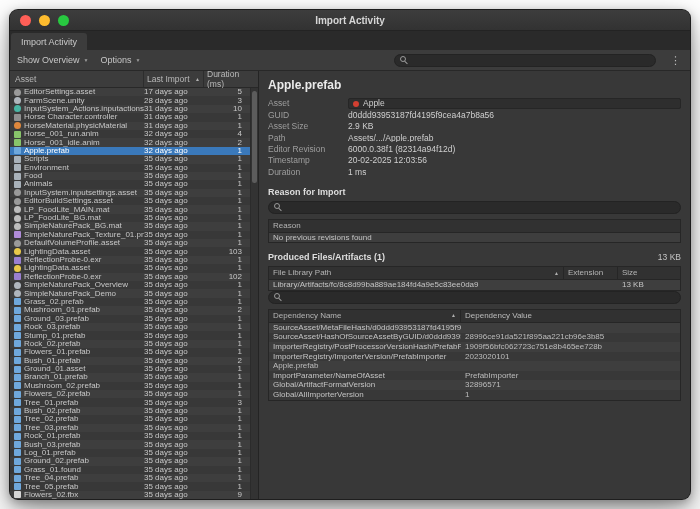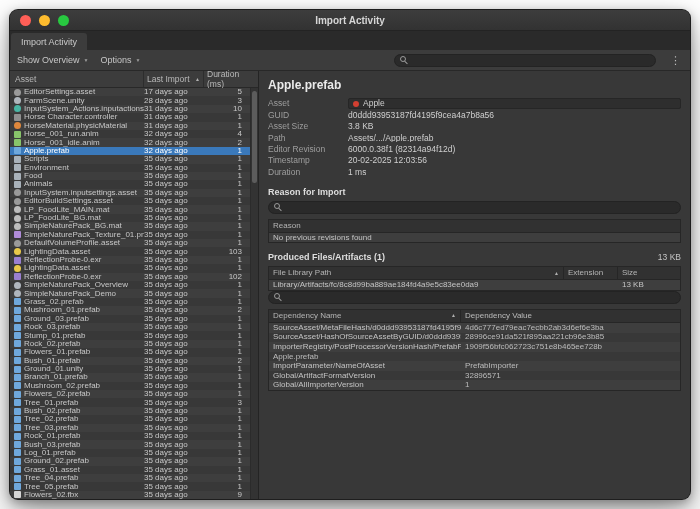--- a/index.html
+++ b/index.html
@@ -385,21 +385,21 @@
 
           <div class="row">
             <span class="ric ic-prefab"></span>
             <span class="rname">Bush_01.prefab</span>
             <span class="rdate">35 days ago</span>
             <span class="rdur">2</span>
           </div>
 
           <div class="row">
             <span class="ric ic-prefab"></span>
-            <span class="rname">Ground_01.unity</span>
+            <span class="rname">Ground_01.asset</span>
             <span class="rdate">35 days ago</span>
             <span class="rdur">1</span>
           </div>
 
           <div class="row">
             <span class="ric ic-prefab"></span>
             <span class="rname">Branch_01.prefab</span>
             <span class="rdate">35 days ago</span>
             <span class="rdur">1</span>
           </div>
@@ -469,21 +469,21 @@
 
           <div class="row">
             <span class="ric ic-prefab"></span>
             <span class="rname">Ground_02.prefab</span>
             <span class="rdate">35 days ago</span>
             <span class="rdur">1</span>
           </div>
 
           <div class="row">
             <span class="ric ic-prefab"></span>
-            <span class="rname">Grass_01.asset</span>
+            <span class="rname">Grass_01.found</span>
             <span class="rdate">35 days ago</span>
             <span class="rdur">1</span>
           </div>
 
           <div class="row">
             <span class="ric ic-prefab"></span>
             <span class="rname">Tree_04.prefab</span>
             <span class="rdate">35 days ago</span>
             <span class="rdur">1</span>
           </div>
@@ -516,21 +516,21 @@
           <span class="apple-dot"></span>
           <span class="fvalue">Apple</span>
         </span>
       </div>
       <div class="frow">
         <span class="flabel">GUID</span>
         <span class="fvalue">d0ddd93953187fd4195f9cea4a7b8a56</span>
       </div>
       <div class="frow">
         <span class="flabel">Asset Size</span>
-        <span class="fvalue">3.8 KB</span>
+        <span class="fvalue">2.9 KB</span>
       </div>
       <div class="frow">
         <span class="flabel">Path</span>
         <span class="fvalue">Assets/.../Apple.prefab</span>
       </div>
       <div class="frow">
         <span class="flabel">Editor Revision</span>
         <span class="fvalue">6000.0.38f1 (82314a94f12d)</span>
       </div>
       <div class="frow">
@@ -593,33 +593,36 @@
           <div class="tc hc c-dname">
             <span>Dependency Name</span>
             <span class="sort">▲</span>
           </div>
           <div class="tc c-dval">Dependency Value</div>
         </div>
         <div>
 
             <div class="trow">
               <div class="tc c-dname">SourceAsset/MetaFileHash/d0ddd93953187fd4195f9cea4a7b8a56</div>
-              <div class="tc c-dval">4d6c777ed79eac7ecbb2ab3d6ef6e3ba</div>
             </div>
 
             <div class="trow">
               <div class="tc c-dname">SourceAsset/HashOfSourceAssetByGUID/d0ddd93953187fd4195f9cea4a7b8a56</div>
               <div class="tc c-dval">28996ce91da521f895aa221cb96e3b85</div>
             </div>
 
             <div class="trow">
               <div class="tc c-dname">ImporterRegistry/PostProcessorVersionHash/PrefabPostProcessor</div>
               <div class="tc c-dval">1909f56bfc062723c751e8b465ee728b</div>
             </div>
 
+            <div class="trow">
+              <div class="tc c-dname">ImporterRegistry/ImporterVersion/PrefabImporter</div>
+              <div class="tc c-dval">2023020101</div>
+            </div>
 
             <div class="trow">
               <div class="tc c-dval">Apple.prefab</div>
             </div>
 
             <div class="trow">
               <div class="tc c-dname">ImportParameter/NameOfAsset</div>
               <div class="tc c-dval">PrefabImporter</div>
             </div>
 

